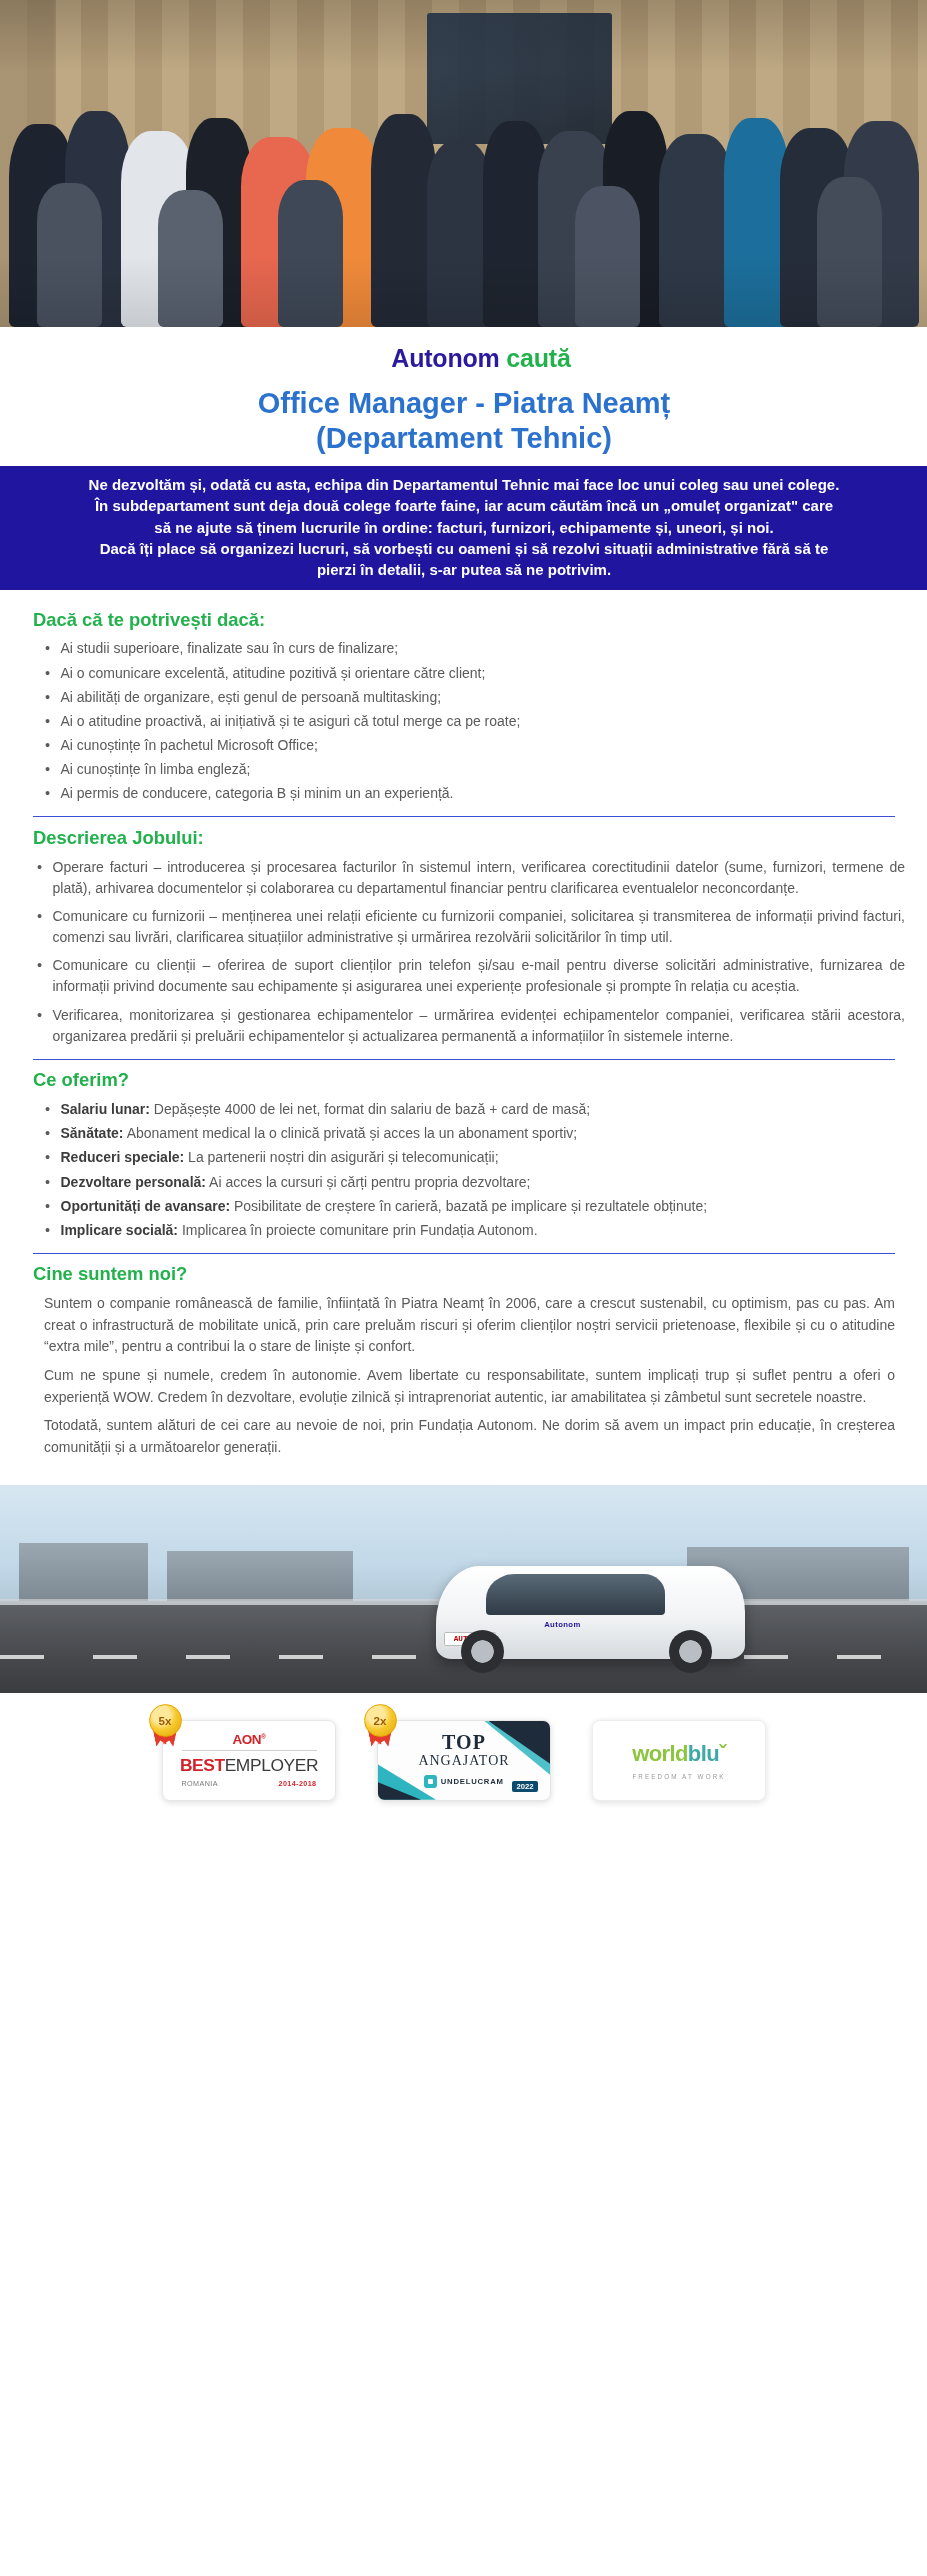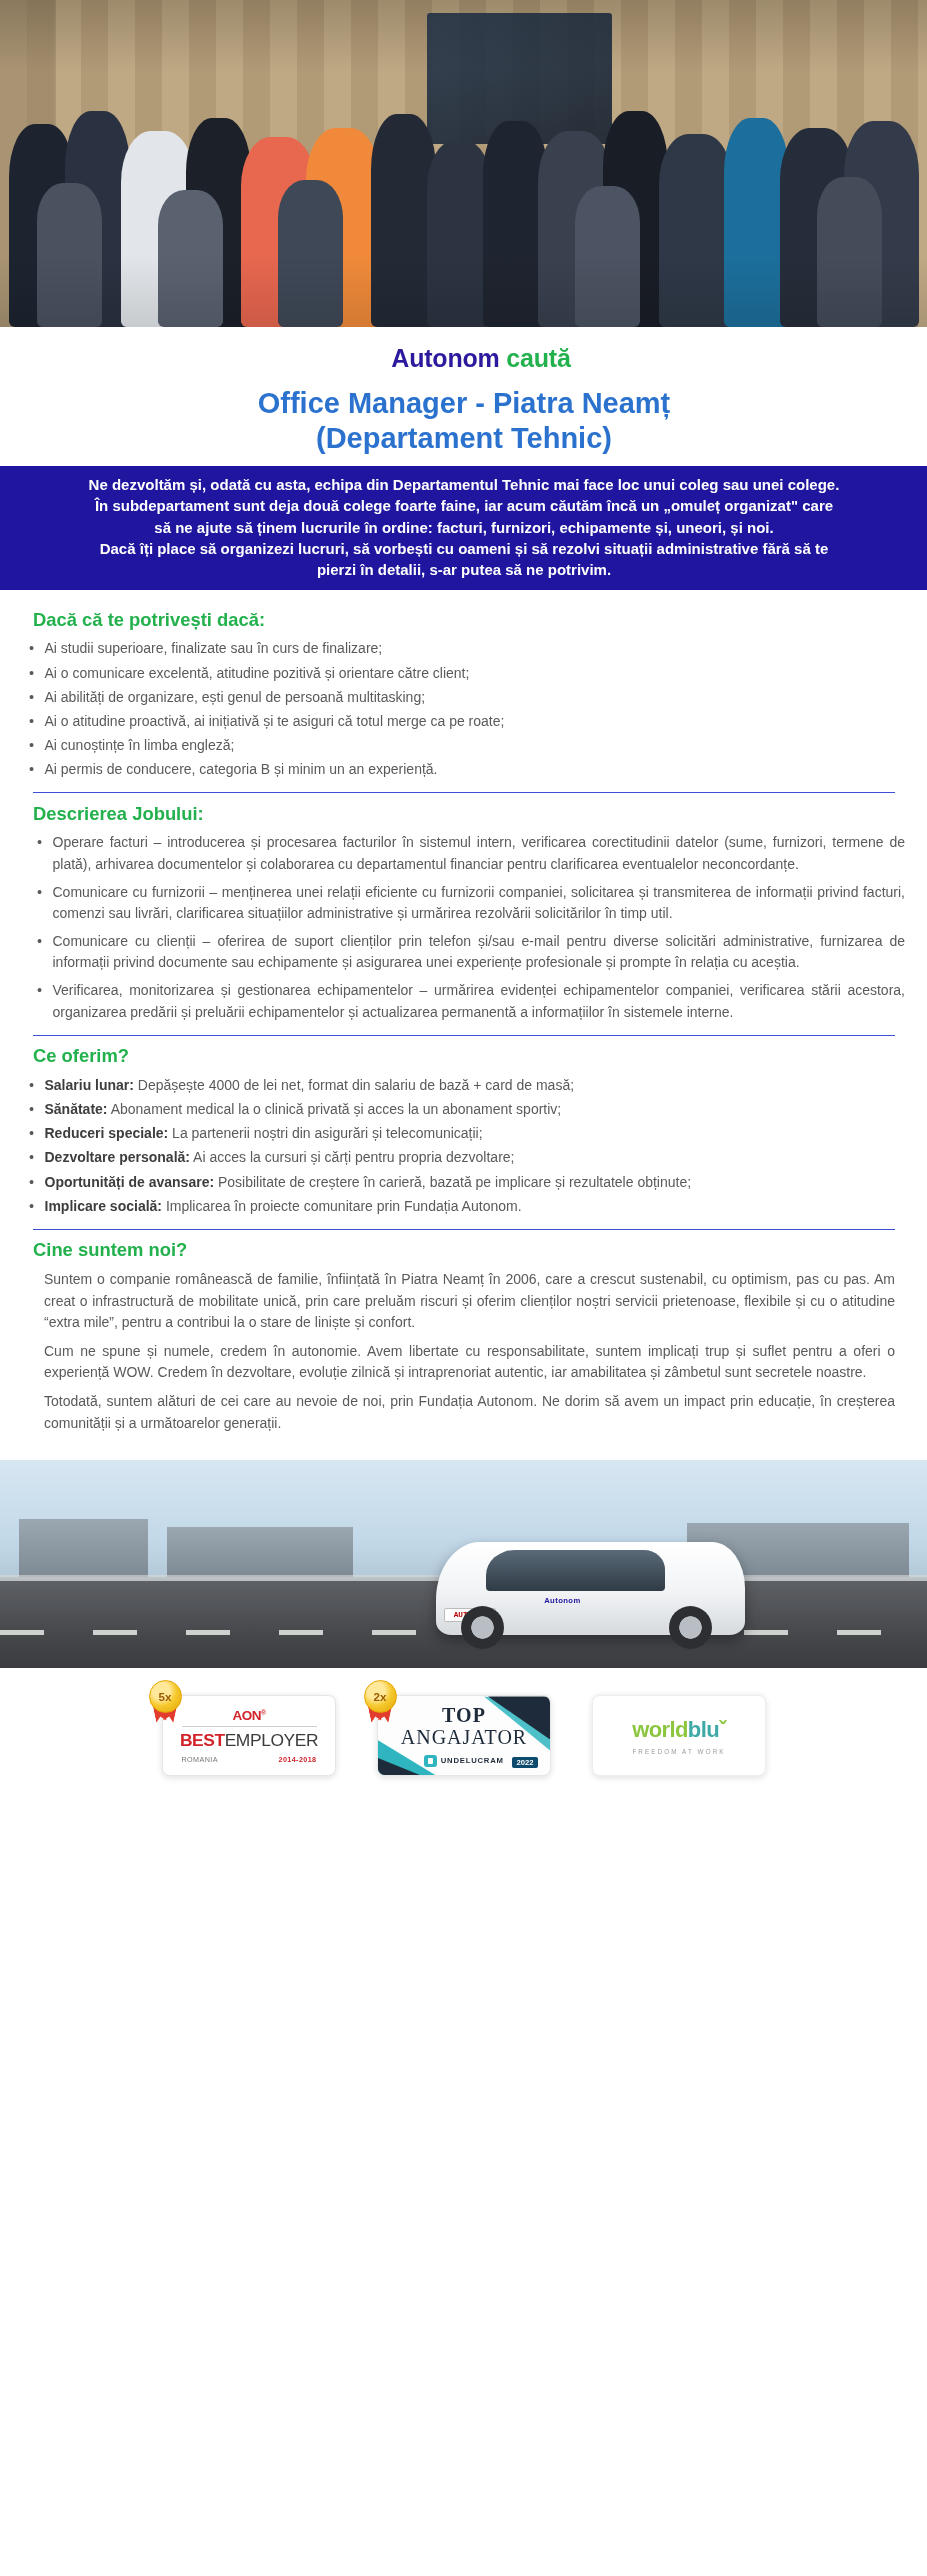--- a/index.html
+++ b/index.html
@@ -132,21 +132,21 @@
   ul.bullets > li::before {
     content: "\2022";
     position: absolute;
     left: 0; top: -1px;
     color: #5a5a5a;
     font-size: 14.5px;
   }
   ul.bullets.justified > li { text-align: justify; }
   ul.bullets li b { color: #3d3d3d; font-weight: bold; }
 
-  ul.bullets.tight { padding-left: 29px; }
+  ul.bullets.tight { padding-left: 45px; }
   ul.bullets.desc  { padding-left: 37px; padding-right: 23px; }
   ul.bullets.desc > li { margin-bottom: 6.8px; }
 
   .para-block { padding: 0 33px 0 44px; }
   .para {
     color: #5a5a5a;
     font-size: 14px;
     line-height: 1.55;
     text-align: justify;
     margin-bottom: 6.8px;
@@ -295,21 +295,21 @@
     clip-path: polygon(0 100%, 0 30%, 100% 100%);
   }
   .ta-top {
     font-family: "Liberation Serif", serif;
     font-size: 20px; font-weight: bold; color: #1d2b3a;
     letter-spacing: 1px; line-height: 1;
     position: relative; z-index: 2;
   }
   .ta-bot {
     font-family: "Liberation Serif", serif;
-    font-size: 20px; color: #1d2b3a; letter-spacing: 1px;
+    font-size: 14px; color: #1d2b3a; letter-spacing: 1px;
     position: relative; z-index: 2; margin-top: 1px;
   }
   .ud-row {
     display: flex; align-items: center; gap: 3.9px;
     margin-top: 5.8px; position: relative; z-index: 2;
   }
   .ud-sq {
     width: 12.6px; height: 12.6px; border-radius: 2.9px;
     background: #2fb5bf;
     display: flex; align-items: center; justify-content: center;
@@ -385,20 +385,21 @@
   <div class="content">
 
     <div class="section">
       <h2 class="sec-head first">Dacă că te potrivești dacă:</h2>
     </div>
     <ul class="bullets tight">
       <li>Ai studii superioare, finalizate sau în curs de finalizare;</li>
       <li>Ai o comunicare excelentă, atitudine pozitivă și orientare către client;</li>
       <li>Ai abilități de organizare, ești genul de persoană multitasking;</li>
       <li>Ai o atitudine proactivă, ai inițiativă și te asiguri că totul merge ca pe roate;</li>
+      <li>Ai cunoștințe în pachetul Microsoft Office;</li>
       <li>Ai cunoștințe în limba engleză;</li>
       <li>Ai permis de conducere, categoria B și minim un an experiență.</li>
     </ul>
 
     <div class="rule"></div>
     <div class="section">
       <h2 class="sec-head">Descrierea Jobului:</h2>
     </div>
     <ul class="bullets desc justified">
       <li>Operare facturi – introducerea și procesarea facturilor în sistemul intern, verificarea corectitudinii datelor (sume, furnizori, termene de plată), arhivarea documentelor și colaborarea cu departamentul financiar pentru clarificarea eventualelor neconcordanțe.</li>

